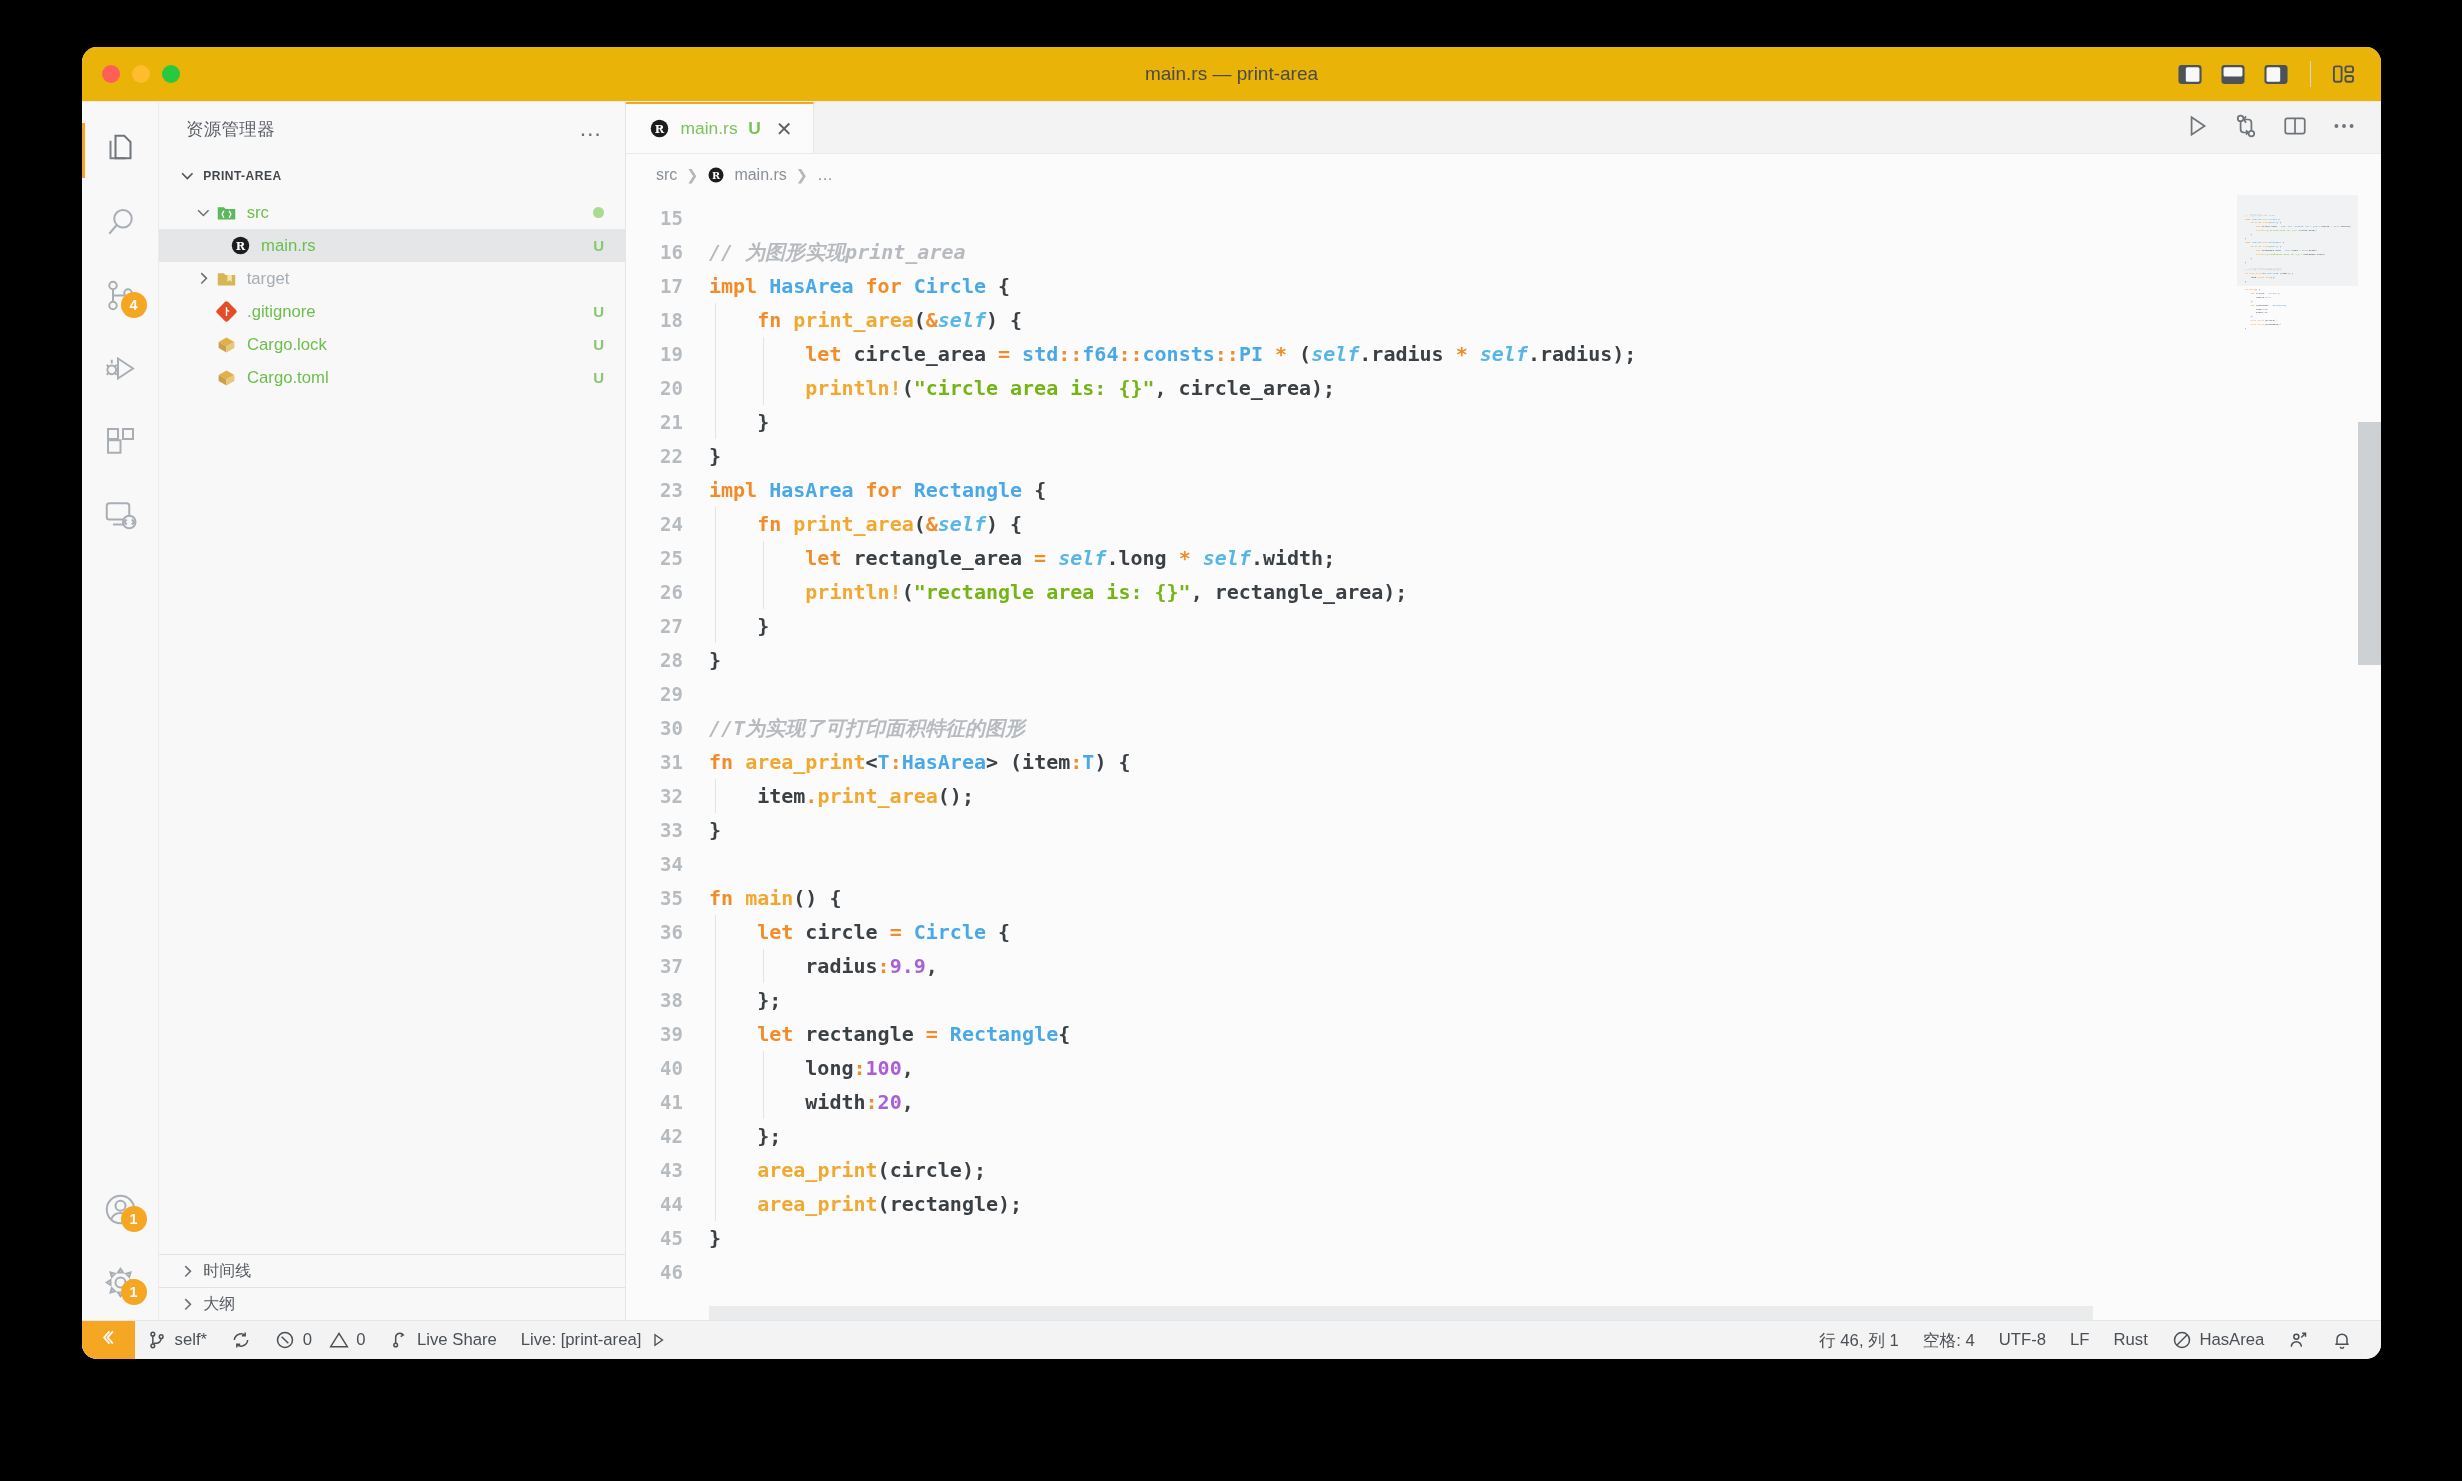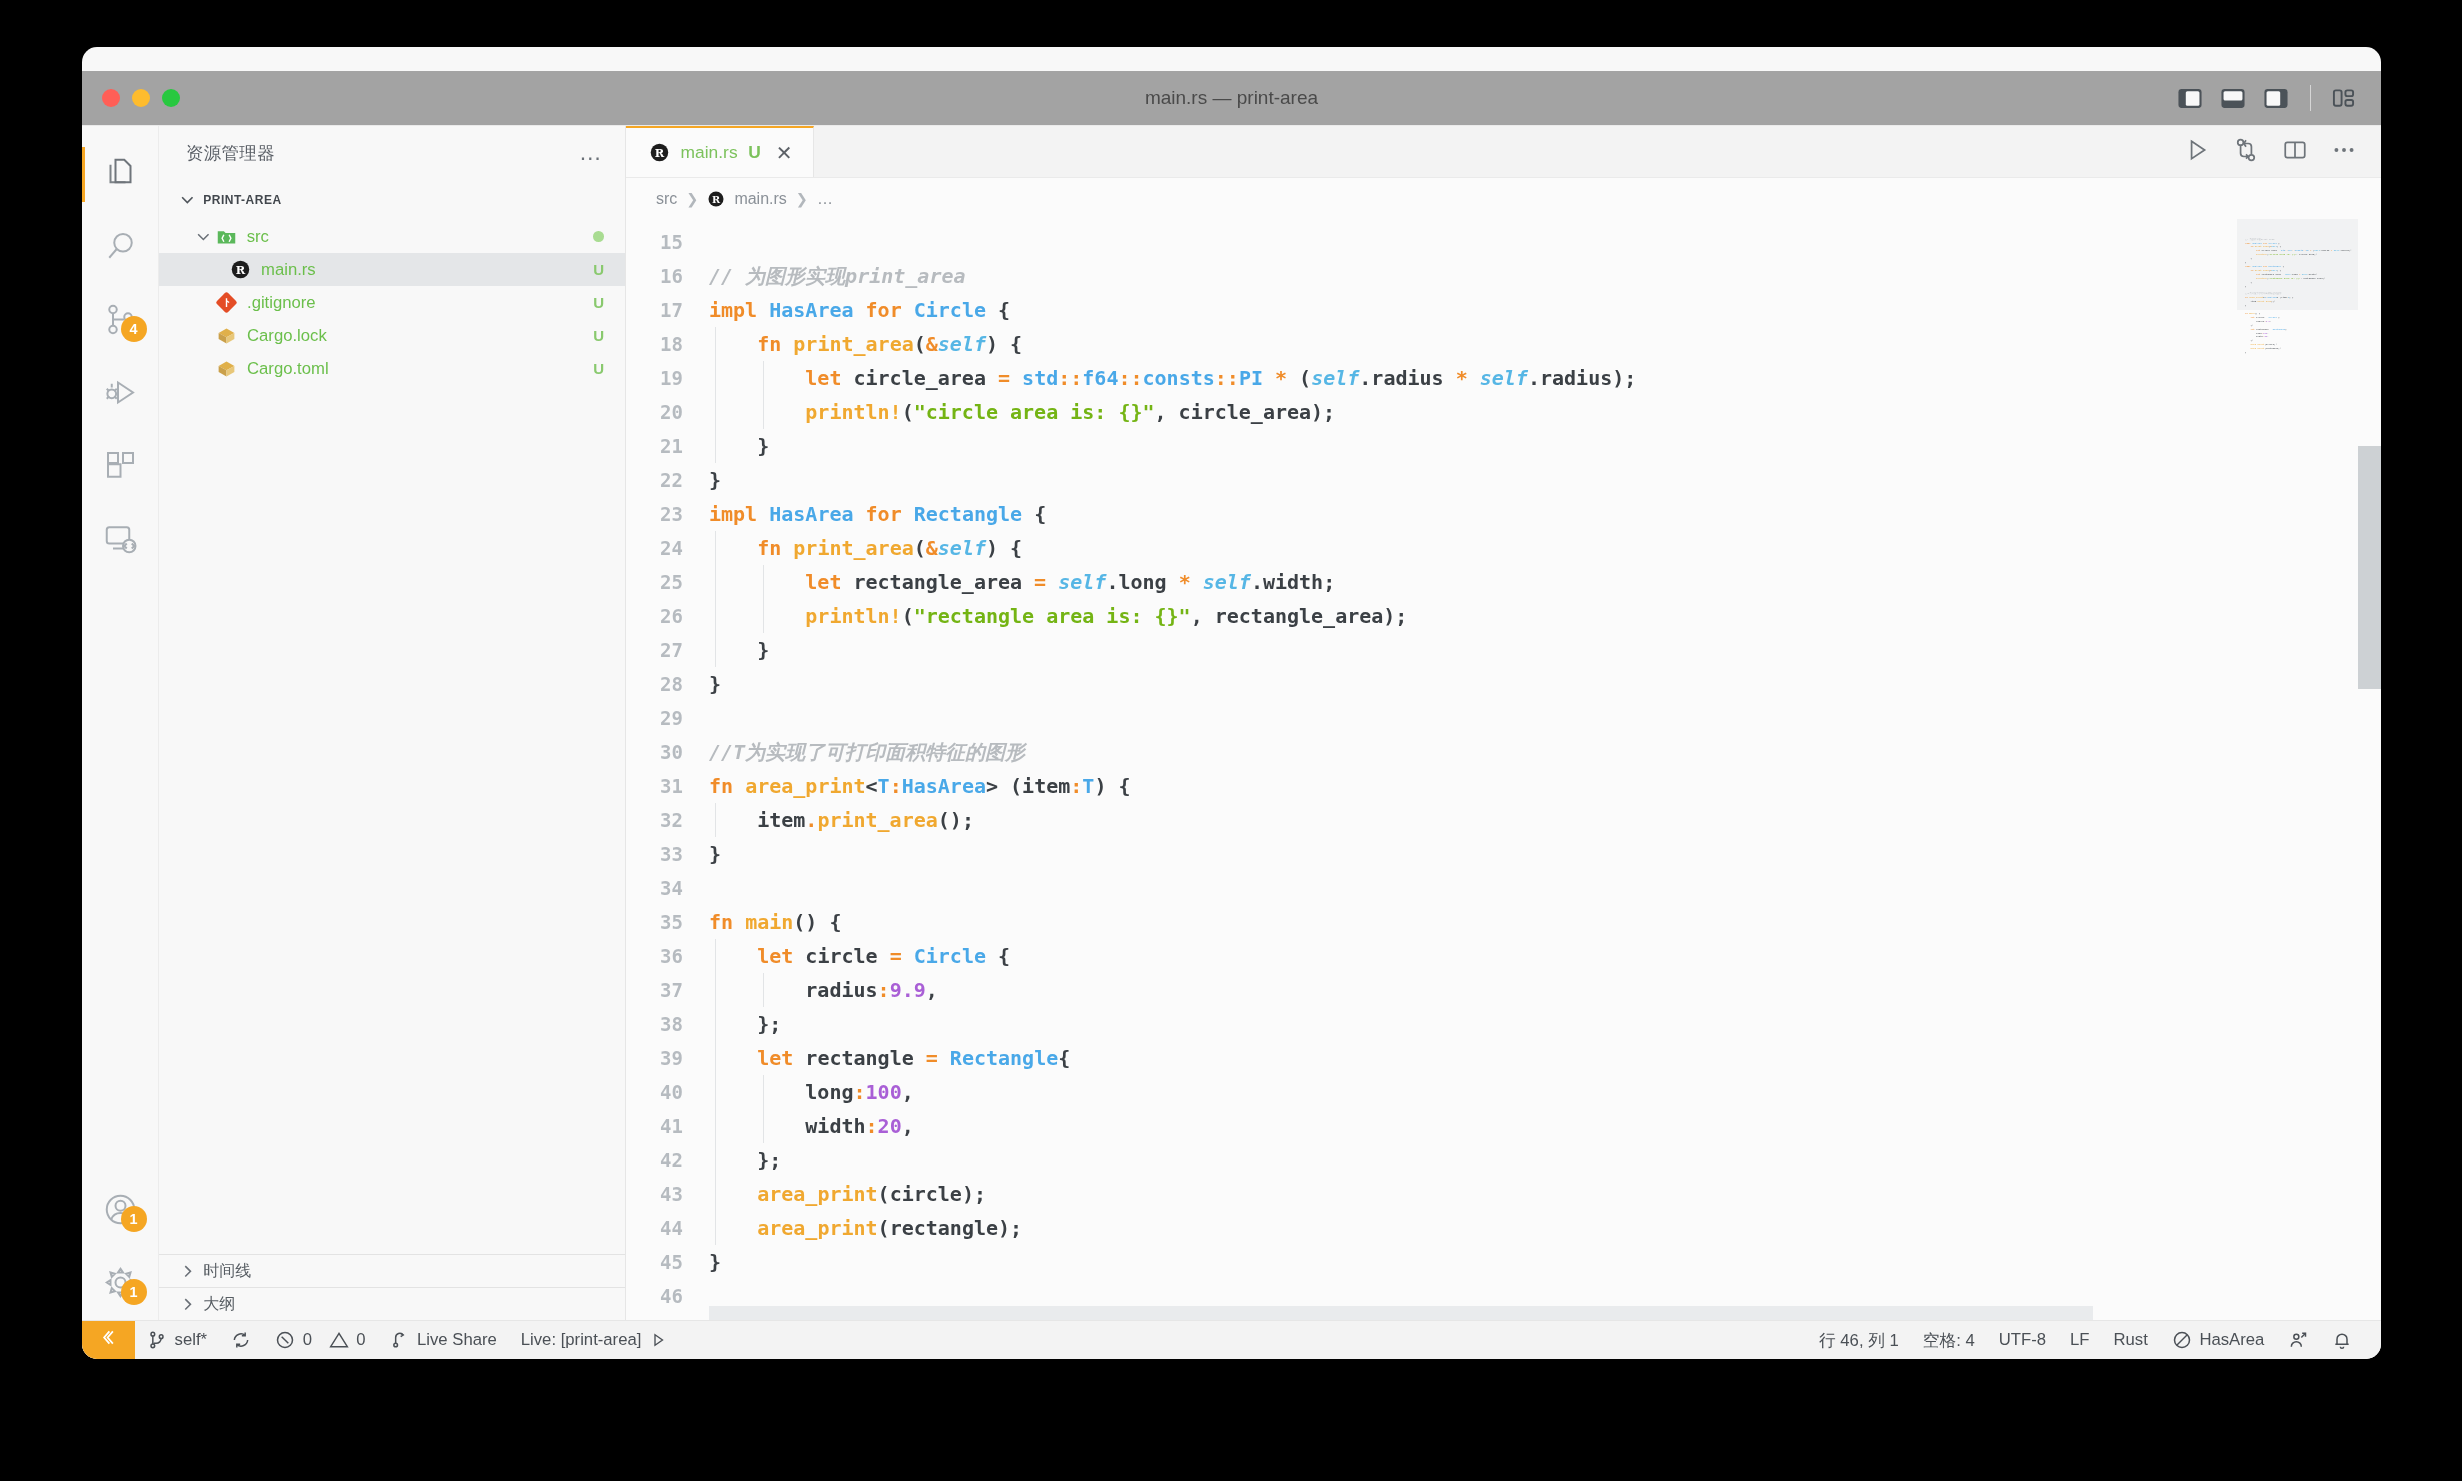--- a/index.html
+++ b/index.html
@@ -21,25 +21,24 @@
     background: #f8f8f8;
     border-radius: 15px;
     overflow: hidden;
     box-shadow: 0 13.6px 45px rgba(0,0,0,0.55);
     display: flex; flex-direction: column;
   }
 
   
   .titlebar {
     height: 55px; flex: 0 0 55px;
-    background: #a3a3a3;
+    background: #eab308;
     border-bottom: 0.8px solid #eaeaea;
     display: flex; align-items: center;
     position: relative;
-    margin-top: 24px;
   }
   .traffic { display: flex; gap: 12px; padding-left: 20px; align-items: center; }
   .tl { width: 18px; height: 18px; border-radius: 50%; }
   .tl.red { background: #ff5f57; }
   .tl.yellow { background: #febc2e; }
   .tl.green { background: #28c840; }
   .title-text {
     position: absolute; left: 0; right: 0; text-align: center;
     font-size: 19px; color: #4a4a4a;
     pointer-events: none;
@@ -388,20 +387,34 @@
             <span class="fileicon">
               <svg viewBox="0 0 24 24" width="21" height="21" style="font-size:22px">
                   <circle cx="12" cy="12" r="10" fill="#1d1d1d"></circle>
                   <text x="12" y="17" font-size="13" font-family="DejaVu Serif, serif" fill="#ffffff" text-anchor="middle" font-weight="bold">R</text>
                 </svg>
             </span>
             <span class="label">main.rs</span>
             <span class="status">U</span>
           </div>
 
+          <div class="row dim" style="padding-left:36px">
+            <span class="rowchev">
+              <svg viewBox="0 0 16 16" width="16.7" height="16.7" fill="none" stroke="#6a7077" stroke-width="1.5">
+                  <path d="M6 3 L11 8 L6 13"></path>
+                </svg>
+            </span>
+            <span class="fileicon">
+              <svg viewBox="0 0 24 24" width="21" height="21">
+                  <path d="M2 6 h7 l2 2 h11 v12 h-20 z" fill="#d6b656"></path>
+                  <path d="M13 8 h5 v8 l-2.5 -2 l-2.5 2 z" fill="#f5e6a8"></path>
+                </svg>
+            </span>
+            <span class="label">target</span>
+          </div>
 
           <div class="row" style="padding-left:56px">
             <span class="fileicon">
               <svg viewBox="0 0 24 24" width="21" height="21">
                   <rect x="3" y="3" width="18" height="18" rx="3" transform="rotate(45 12 12)" fill="#e44d26"></rect>
                   <path d="M12 7 v10 M12 10 l3 2" stroke="#fff" stroke-width="1.6" fill="none"></path>
                 </svg>
             </span>
             <span class="label">.gitignore</span>
             <span class="status">U</span>

